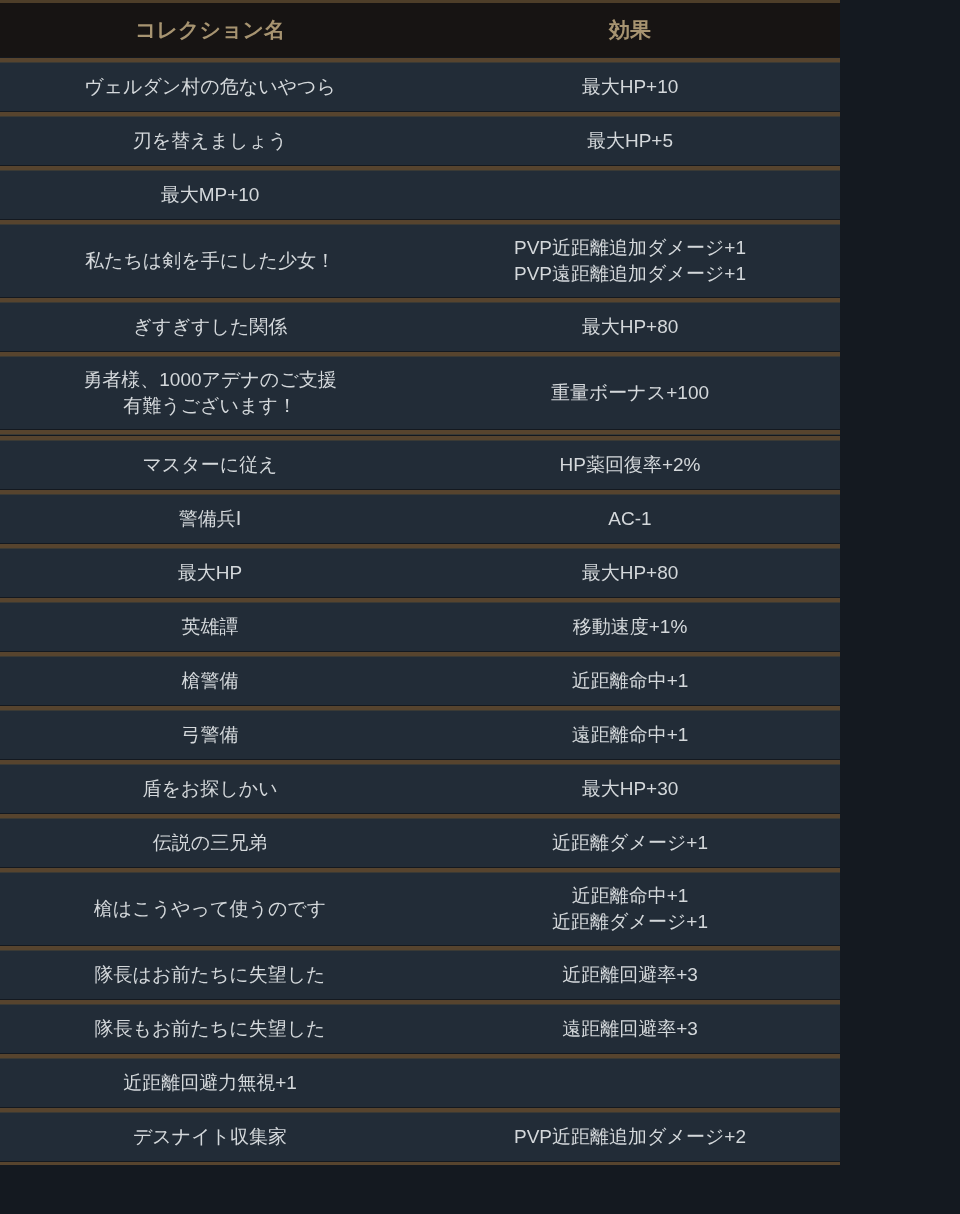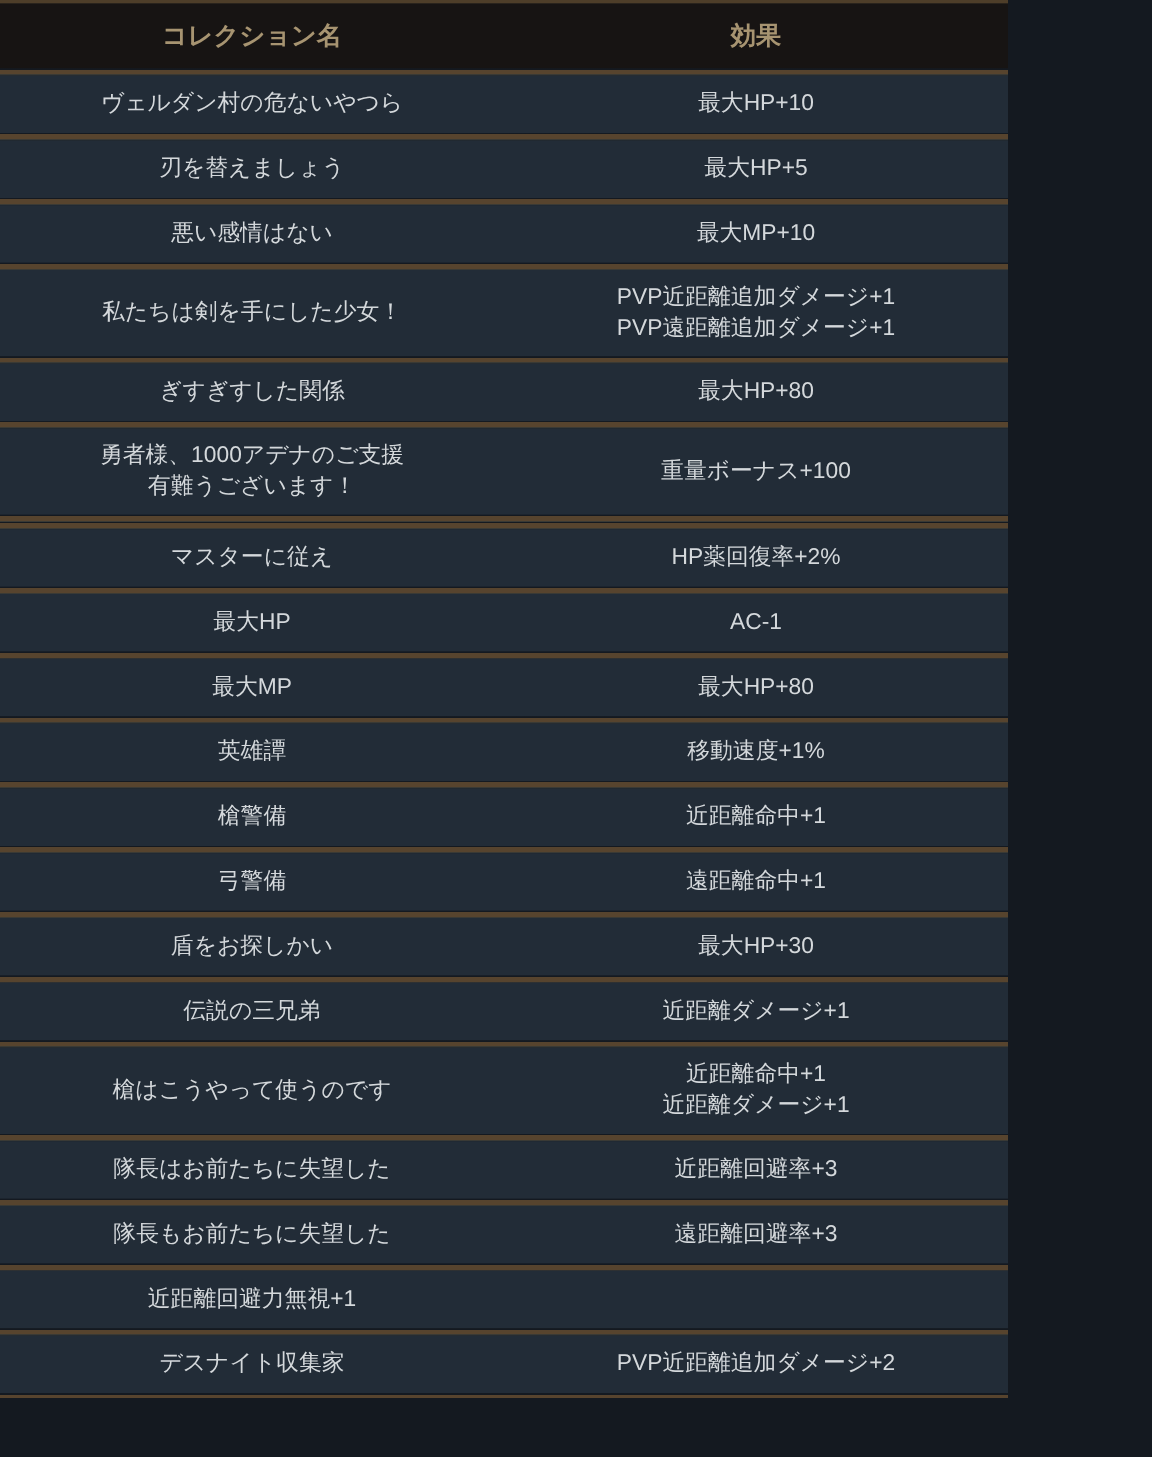--- a/index.html
+++ b/index.html
@@ -96,23 +96,20 @@
         <div class="cell">
           <div>刃を替えましょう</div>
         </div>
         <div class="cell">
           <div>最大HP+5</div>
         </div>
       </div>
       <div class="sep"></div>
       <div class="row">
         <div class="cell">
-          <div>悪い感情はない</div>
-        </div>
-        <div class="cell">
           <div>最大MP+10</div>
         </div>
       </div>
       <div class="sep"></div>
       <div class="row">
         <div class="cell">
           <div>私たちは剣を手にした少女！</div>
         </div>
         <div class="cell">
           <div>PVP近距離追加ダメージ+1</div>
@@ -144,30 +141,30 @@
         <div class="cell">
           <div>マスターに従え</div>
         </div>
         <div class="cell">
           <div>HP薬回復率+2%</div>
         </div>
       </div>
       <div class="sep"></div>
       <div class="row">
         <div class="cell">
+          <div>警備兵Ⅰ</div>
+        </div>
+        <div class="cell">
+          <div>AC-1</div>
+        </div>
+      </div>
+      <div class="sep"></div>
+      <div class="row">
+        <div class="cell">
           <div>最大HP</div>
-        </div>
-        <div class="cell">
-          <div>AC-1</div>
-        </div>
-      </div>
-      <div class="sep"></div>
-      <div class="row">
-        <div class="cell">
-          <div>最大MP</div>
         </div>
         <div class="cell">
           <div>最大HP+80</div>
         </div>
       </div>
       <div class="sep"></div>
       <div class="row">
         <div class="cell">
           <div>英雄譚</div>
         </div>

